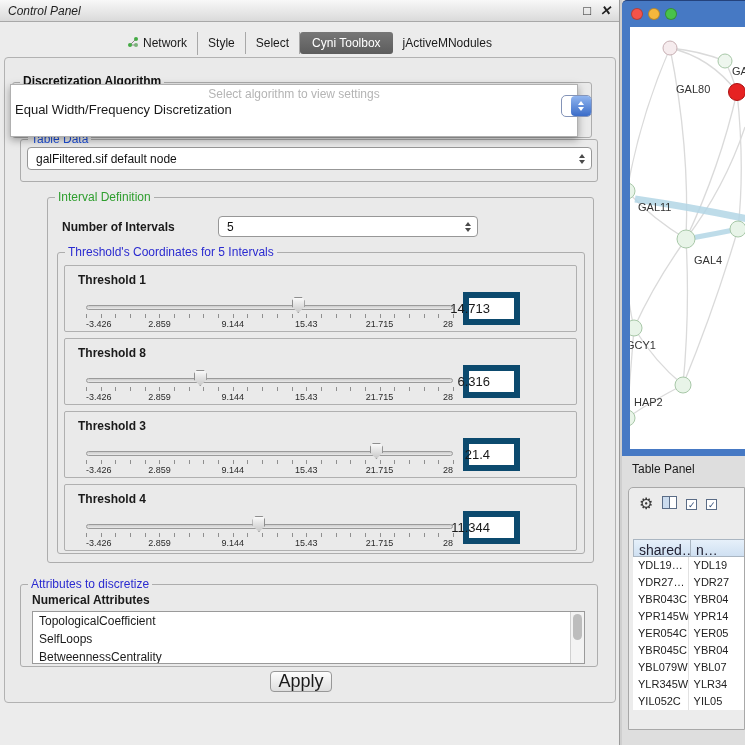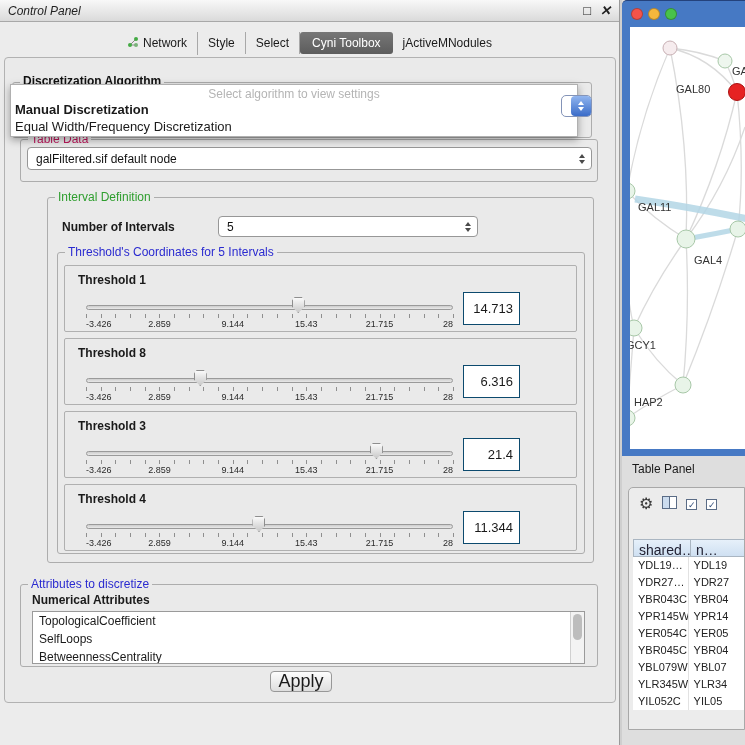--- a/index.html
+++ b/index.html
@@ -34,21 +34,21 @@
   .popup-header{text-align:center;color:#b4b4b4;font-size:12px;line-height:14px;}
   .popup-option{font-size:13px;line-height:17px;padding-left:4px;white-space:nowrap;}
   .popup-option.bold{font-weight:bold;}
   .combo-fragment{position:absolute;left:561px;top:95px;width:31px;height:22px;background:#fff;border:1px solid #8494b8;border-radius:5px;z-index:21;}
   .combo-fragment .cap{position:absolute;right:0;top:0;width:20px;height:100%;border-radius:4px;background:linear-gradient(#91b5ef,#3a6cc8);display:flex;flex-direction:column;align-items:center;justify-content:center;gap:2px;}
   .tri-up-w{width:0;height:0;border-left:3px solid transparent;border-right:3px solid transparent;border-bottom:4px solid #fff;}
   .tri-dn-w{width:0;height:0;border-left:3px solid transparent;border-right:3px solid transparent;border-top:4px solid #fff;}
 
   
   .group-tabledata{left:20px;top:139px;width:578px;height:43px;}
-  .label-tabledata{left:28px;top:132px;color:#be185d;}
+  .label-tabledata{left:28px;top:132px;color:#1d4ed8;}
   .combo{position:absolute;background:#fff;border:1px solid #979797;border-radius:4px;display:flex;align-items:center;padding-left:8px;font-size:12px;color:#111;}
   .combo .arrows{position:absolute;right:6px;top:50%;transform:translateY(-50%);display:flex;flex-direction:column;gap:2px;}
   .tri-up{width:0;height:0;border-left:3.5px solid transparent;border-right:3.5px solid transparent;border-bottom:4px solid #4a4a4a;}
   .tri-dn{width:0;height:0;border-left:3.5px solid transparent;border-right:3.5px solid transparent;border-top:4px solid #4a4a4a;}
   .combo-table{left:27px;top:147px;width:565px;height:23px;}
 
   
   .group-interval{left:47px;top:197px;width:547px;height:366px;}
   .label-interval{left:55px;top:190px;}
   .ni-label{position:absolute;left:62px;top:220px;font-weight:bold;}
@@ -59,21 +59,21 @@
 
   .tbox{position:absolute;left:64px;width:513px;height:67px;border:1px solid #b0b0b0;border-radius:2px;background:#eaeaea;}
   .tlabel{position:absolute;left:13px;top:7px;font-weight:bold;}
   .slider-wrap{position:absolute;left:21px;top:0;width:367px;height:100%;}
   .track{position:absolute;left:0;top:39px;width:100%;height:5px;background:linear-gradient(#cdcdcd,#e9e9e9);border:1px solid #9a9a9a;border-radius:3px;}
   .thumb{position:absolute;top:31px;width:13px;height:16px;margin-left:-6px;background:linear-gradient(#fdfdfd,#c6c6c6);clip-path:polygon(22% 0,78% 0,100% 24%,100% 60%,50% 100%,0 60%,0 24%);box-shadow:inset 0 0 0 1px #8e8e8e;}
   .ticks{position:absolute;left:0;top:48px;width:100%;height:5px;}
   .tick{position:absolute;top:0;width:1px;height:4px;background:#8f8f8f;}
   .scale{position:absolute;left:0;top:53px;width:100%;height:10px;}
   .slabel{position:absolute;top:0;transform:translateX(-50%);font-size:9px;color:#2a2a2a;white-space:nowrap;}
-  .value-box{position:absolute;left:398px;top:26px;width:57px;height:33px;background:#fff;border:1px solid #0c4a6e;font-size:13px;display:flex;align-items:center;justify-content:flex-end;padding-right:6px;}
+  .value-box{position:absolute;left:398px;top:26px;width:57px;height:33px;background:#fff;border:6px solid #0c4a6e;font-size:13px;display:flex;align-items:center;justify-content:flex-end;padding-right:24px;}
 
   
   .group-attrs{left:20px;top:584px;width:578px;height:83px;}
   .label-attrs{left:28px;top:577px;}
   .na-label{position:absolute;left:32px;top:593px;font-weight:bold;}
   .attr-list{position:absolute;left:32px;top:611px;width:553px;height:53px;background:#fff;border:1px solid #9a9a9a;overflow:hidden;}
   .attr-item{line-height:17px;padding:1px 0 0 6px;}
   .attr-scrollbar{position:absolute;right:0;top:0;width:14px;height:100%;background:#f3f3f3;border-left:1px solid #d0d0d0;}
   .attr-scroll-thumb{position:absolute;left:2px;top:2px;width:9px;height:26px;background:#bdbdbd;border-radius:5px;}
 
@@ -147,21 +147,20 @@
       </div>
   </div>
 
   <div class="inner-panel"></div>
 
   <div class="groupbox group-algorithm"></div>
   <span class="group-label label-algorithm">Discretization Algorithm</span>
 
   <div class="algo-popup">
     <div class="popup-header">Select algorithm to view settings</div>
-    <div class="popup-option bold">Manual Discretization</div>
     <div class="popup-option">Equal Width/Frequency Discretization</div>
   </div>
   <div class="combo-fragment">
     <div class="cap">
         <span class="tri-up-w"></span>
         <span class="tri-dn-w"></span>
       </div>
   </div>
 
   <div class="groupbox group-tabledata"></div>

